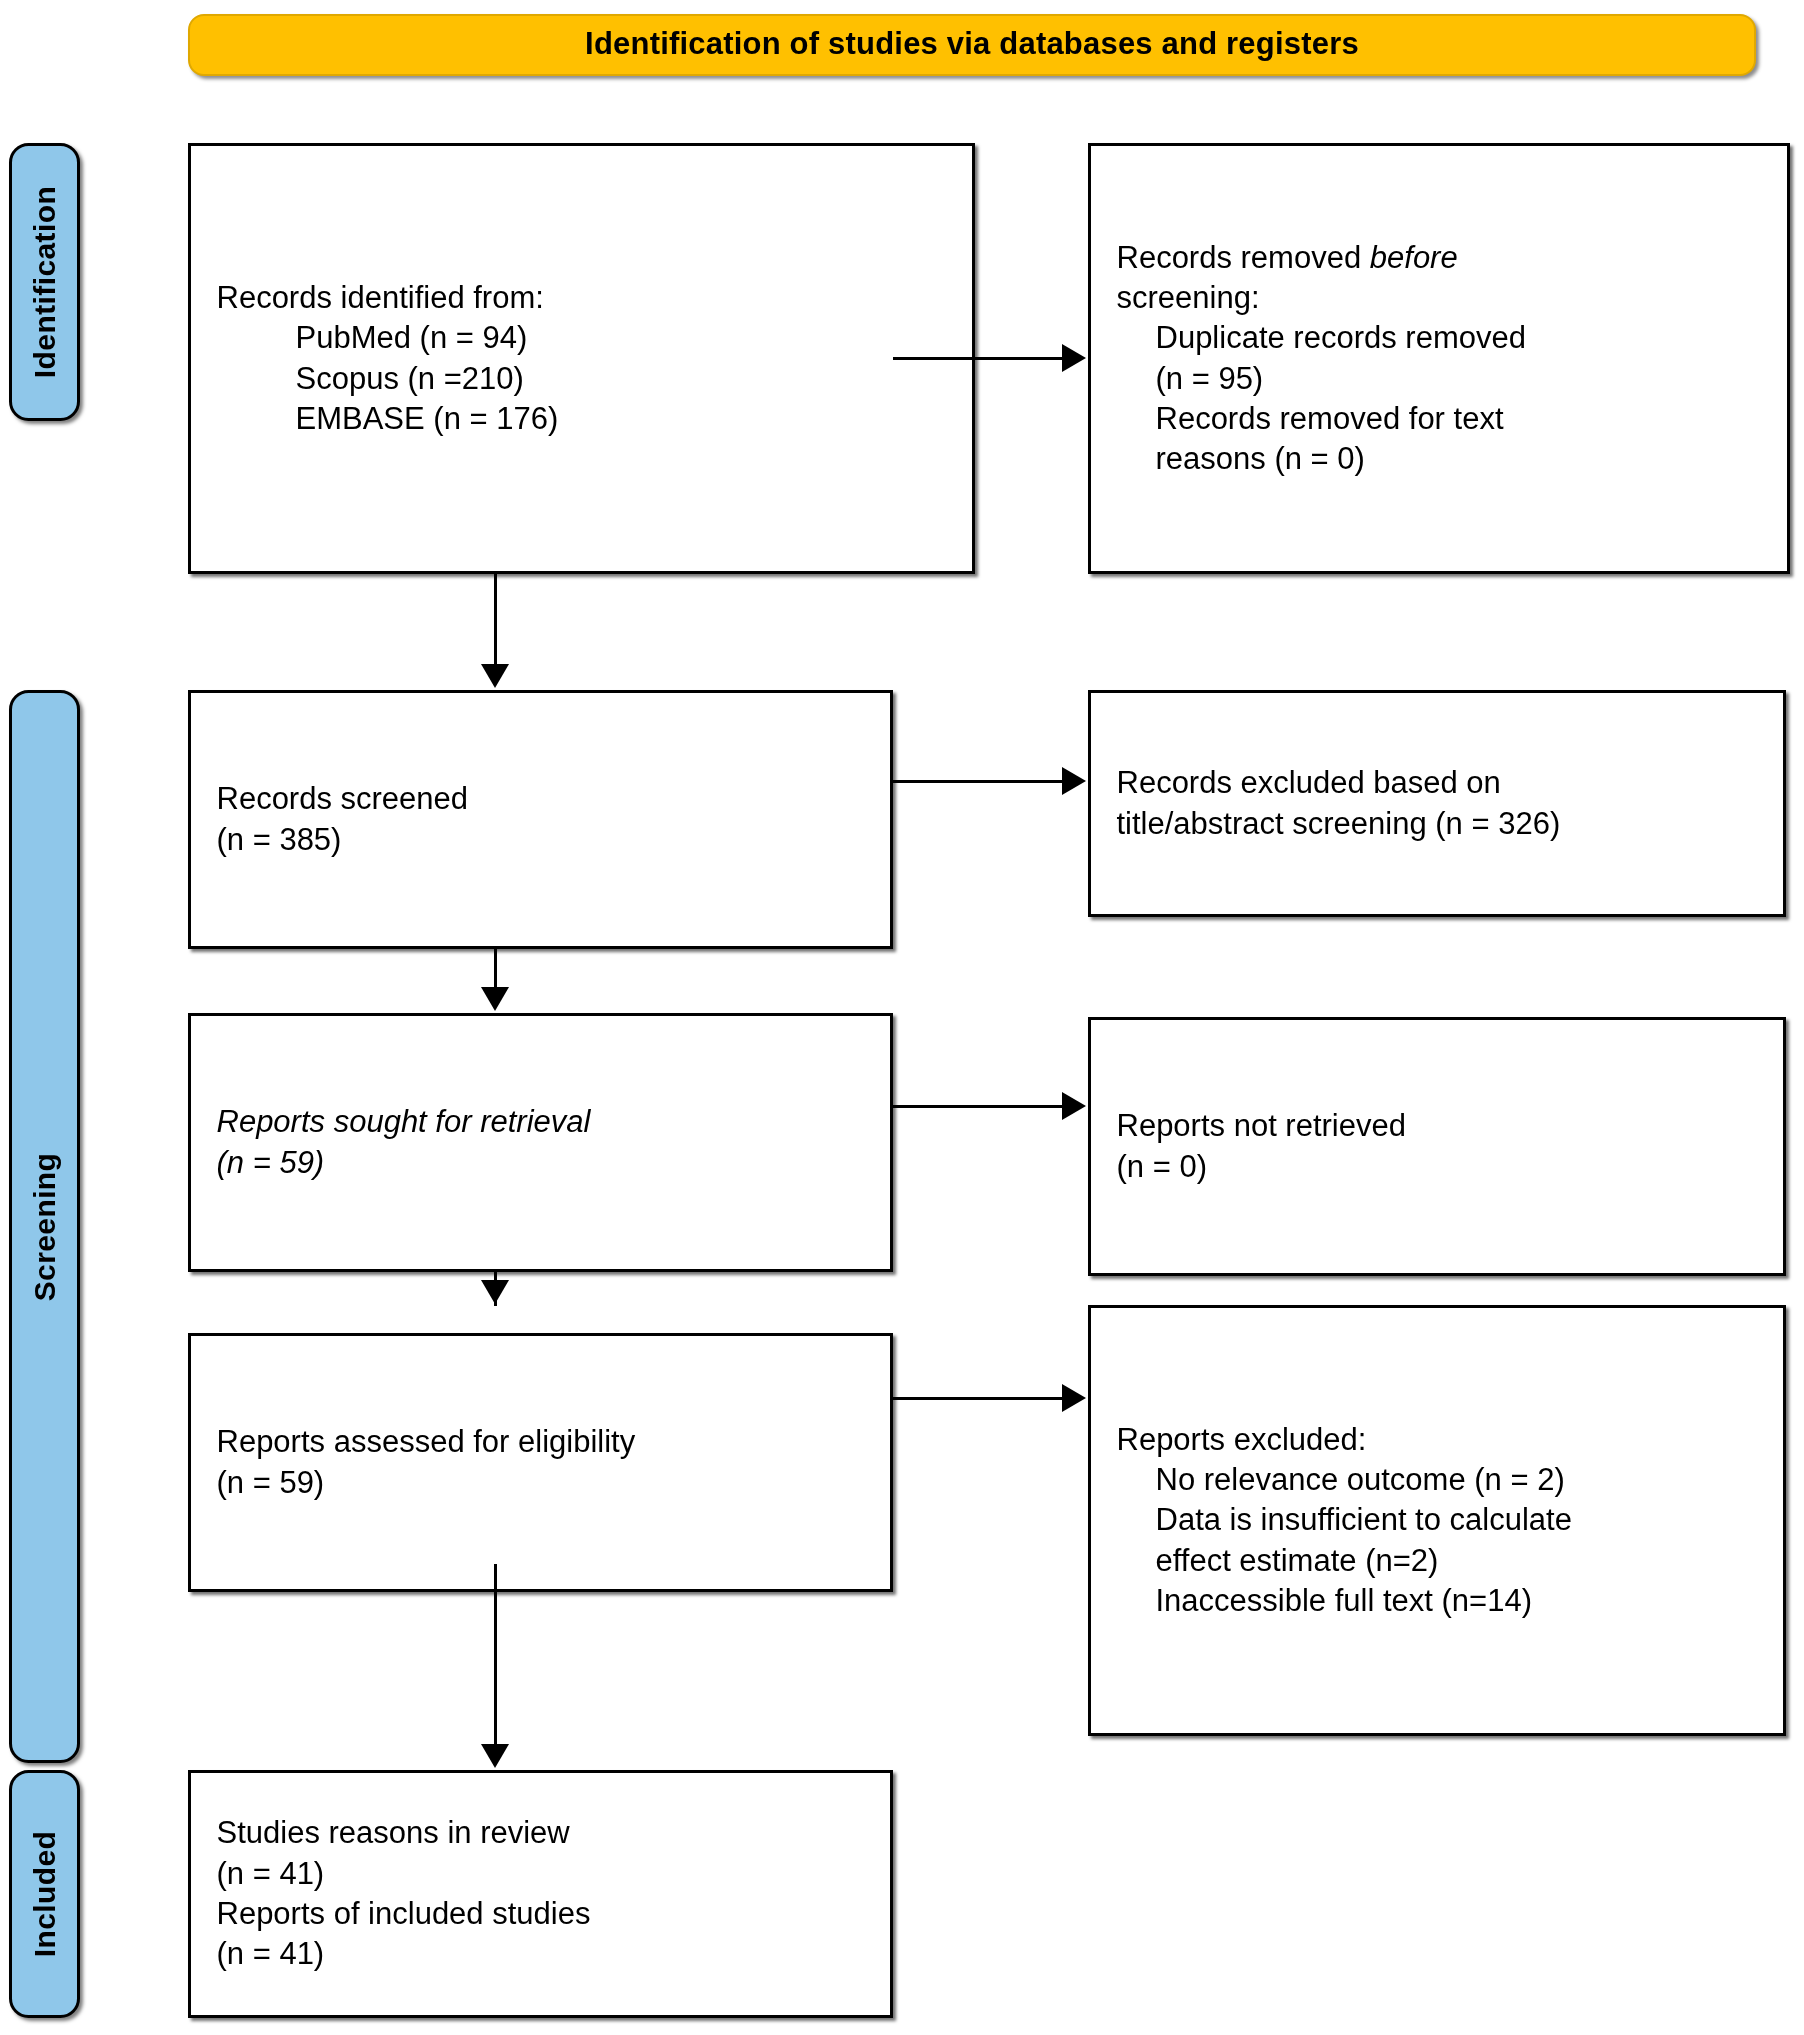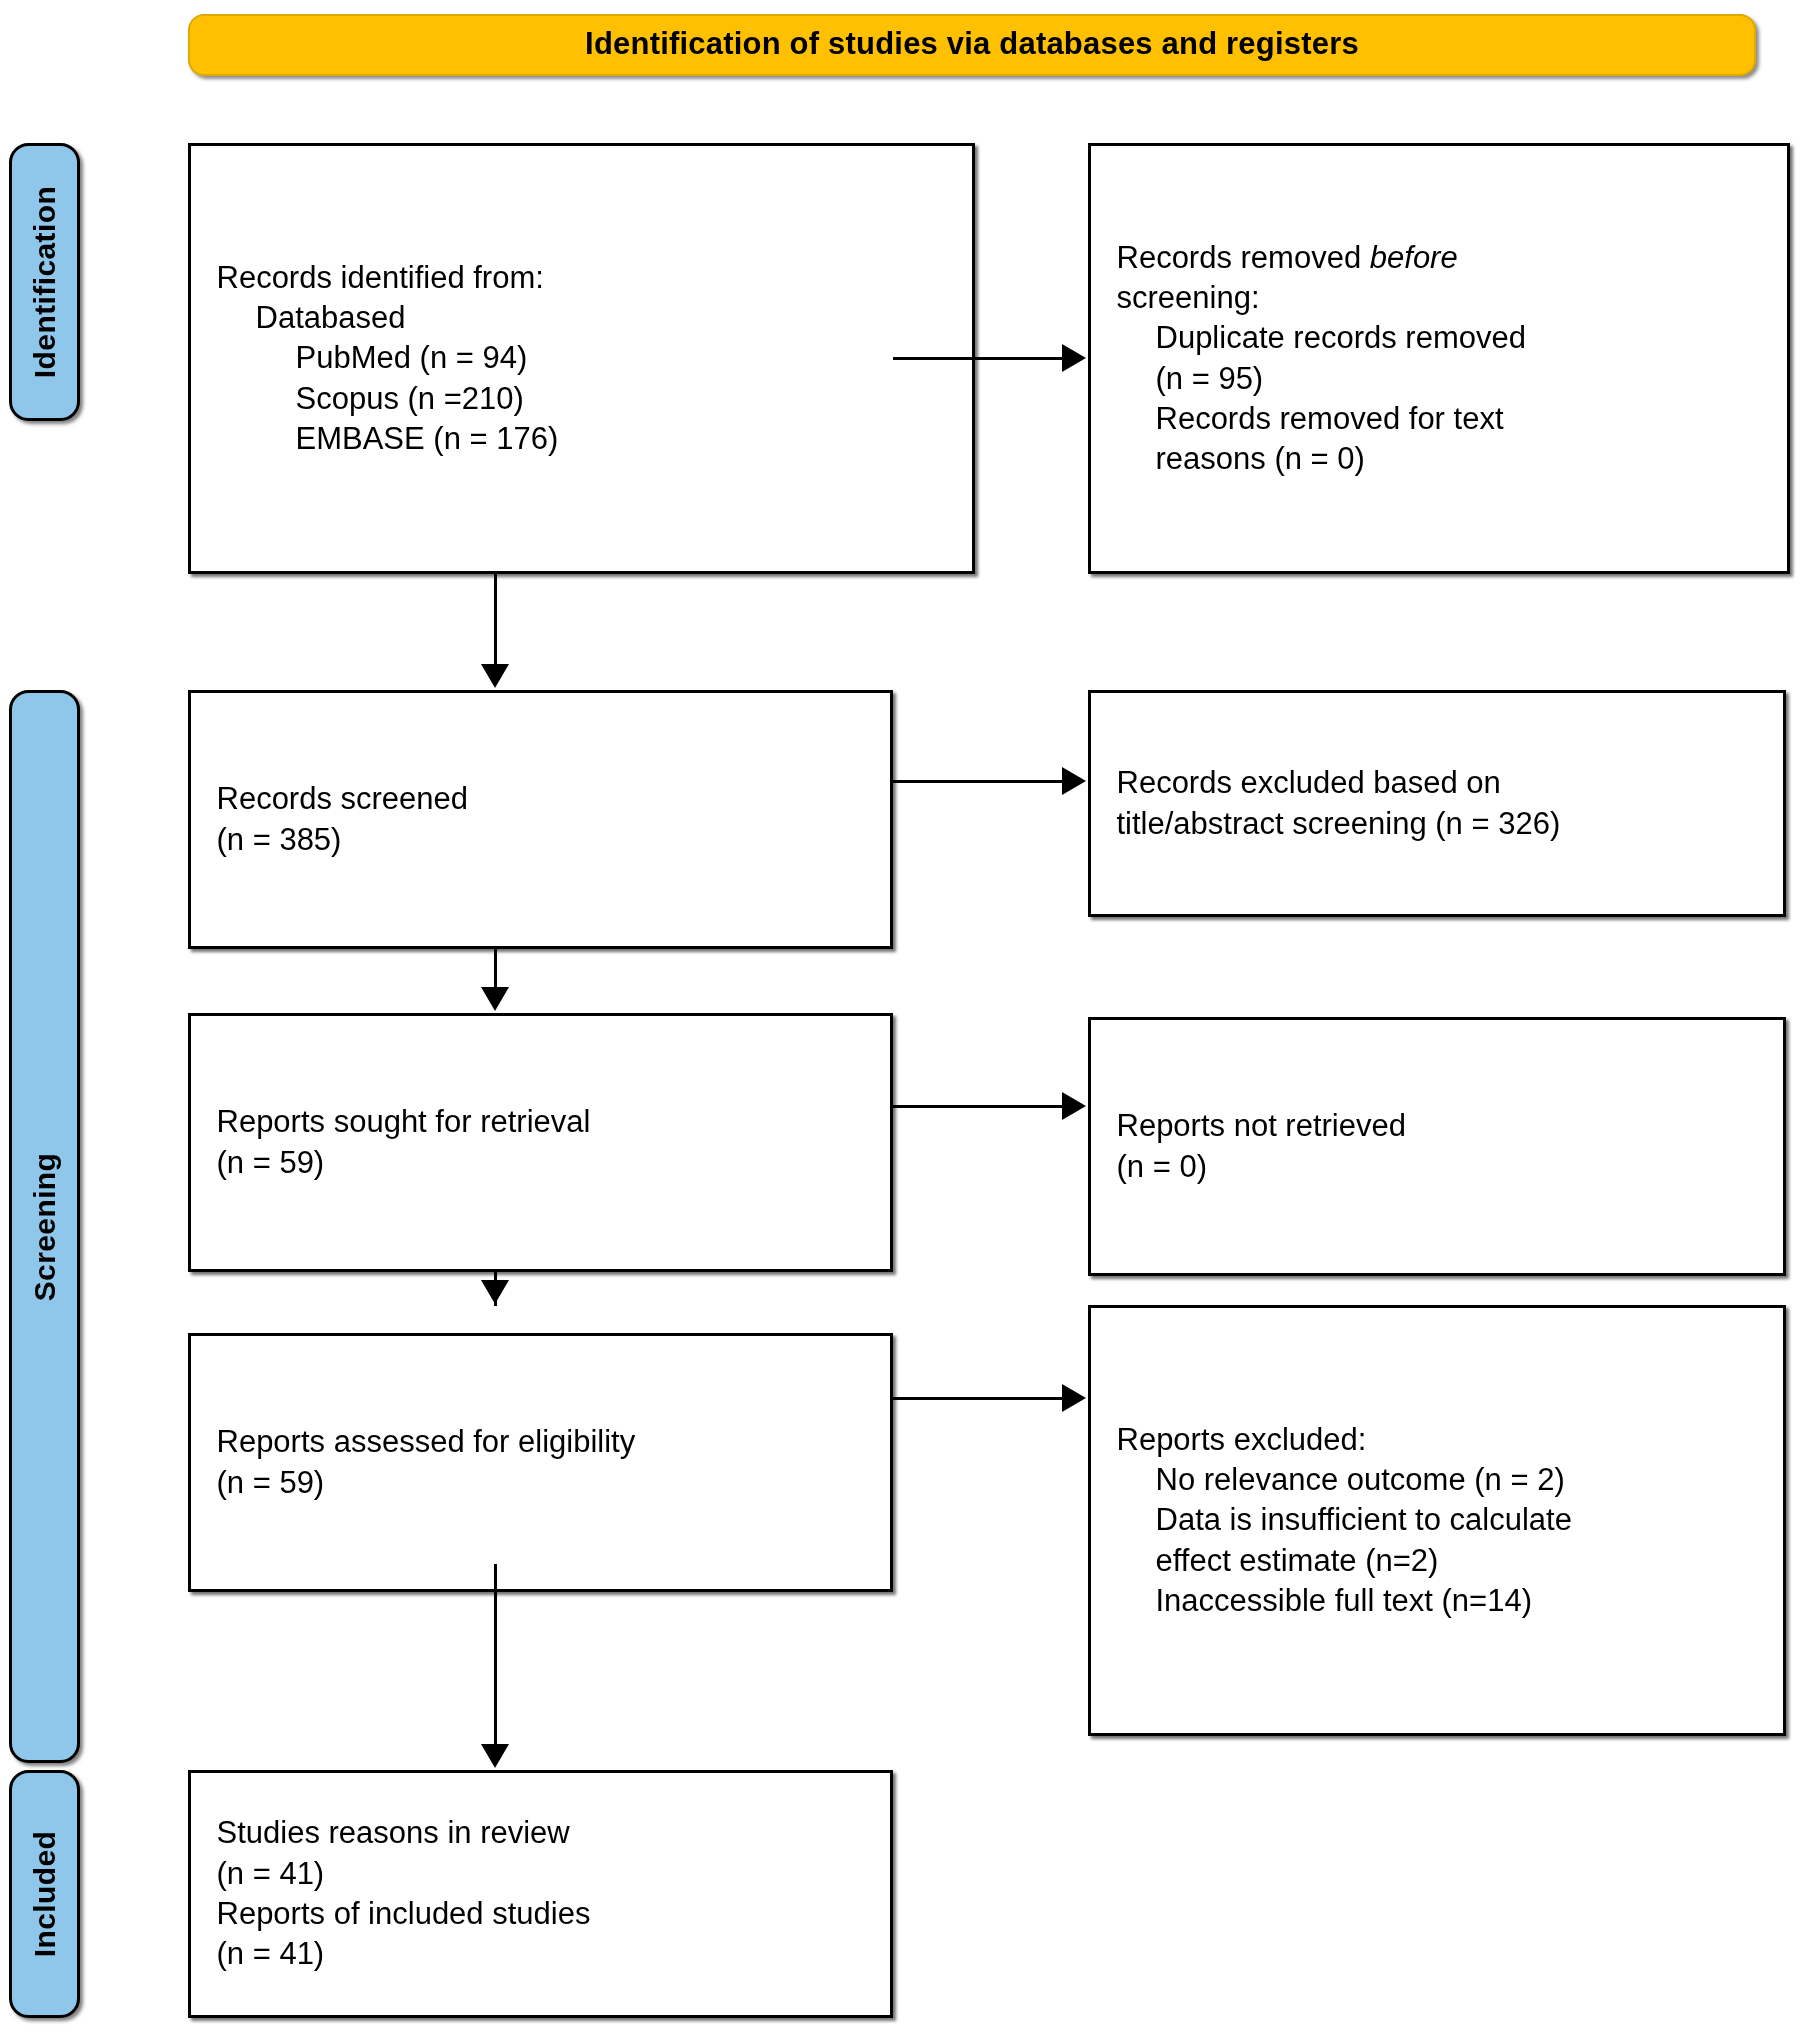--- a/index.html
+++ b/index.html
@@ -90,21 +90,21 @@
     color: #000000;
     white-space: pre-wrap;
   }
   .line.italic { font-style: italic; }
   .indent-1 { padding-left: 39px; }
   .indent-2 { padding-left: 79px; }
 
   
   #box-identified      { left: 188px;  top: 143px;  width: 787px;  height: 431px; }
   #box-screened        { left: 188px;  top: 690px;  width: 705px;  height: 259px; }
-  #box-sought          { left: 188px;  top: 1013px; width: 705px;  height: 259px; }
+  #box-sought          { left: 188px;  top: 1013px; width: 705px;  height: 259px; font-style: italic; }
   #box-assessed        { left: 188px;  top: 1305px; width: 705px;  height: 259px; margin-top: 28px; }
   #box-included        { left: 188px;  top: 1770px; width: 705px;  height: 248px; }
 
   
   #box-removed         { left: 1088px; top: 143px;  width: 702px;  height: 431px; }
   #box-excluded-screen { left: 1088px; top: 690px;  width: 698px;  height: 227px; }
   #box-not-retrieved   { left: 1088px; top: 1017px; width: 698px;  height: 259px; }
   #box-reports-excl    { left: 1088px; top: 1305px; width: 698px;  height: 431px; }
   .v-line {
     position: absolute;
@@ -146,21 +146,20 @@
   <div class="stage" id="stage-screening">
     <span class="stage-label">Screening</span>
   </div>
   <div class="stage" id="stage-included">
     <span class="stage-label">Included</span>
   </div>
 
   <div class="box" id="box-identified">
     <div class="box-lines">
       <div class="line">Records identified from:</div>
-      <div class="line indent-1">Databased</div>
       <div class="line indent-2">PubMed (n = 94)</div>
       <div class="line indent-2">Scopus (n =210)</div>
       <div class="line indent-2">EMBASE (n = 176)</div>
     </div>
   </div>
 
   <div class="box" id="box-removed">
     <div class="box-lines">
       <div class="line"><span>Records removed </span><span class="line italic" style="font-size:inherit">before</span></div>
       <div class="line"><span class="italic">screening</span><span>:</span></div>

